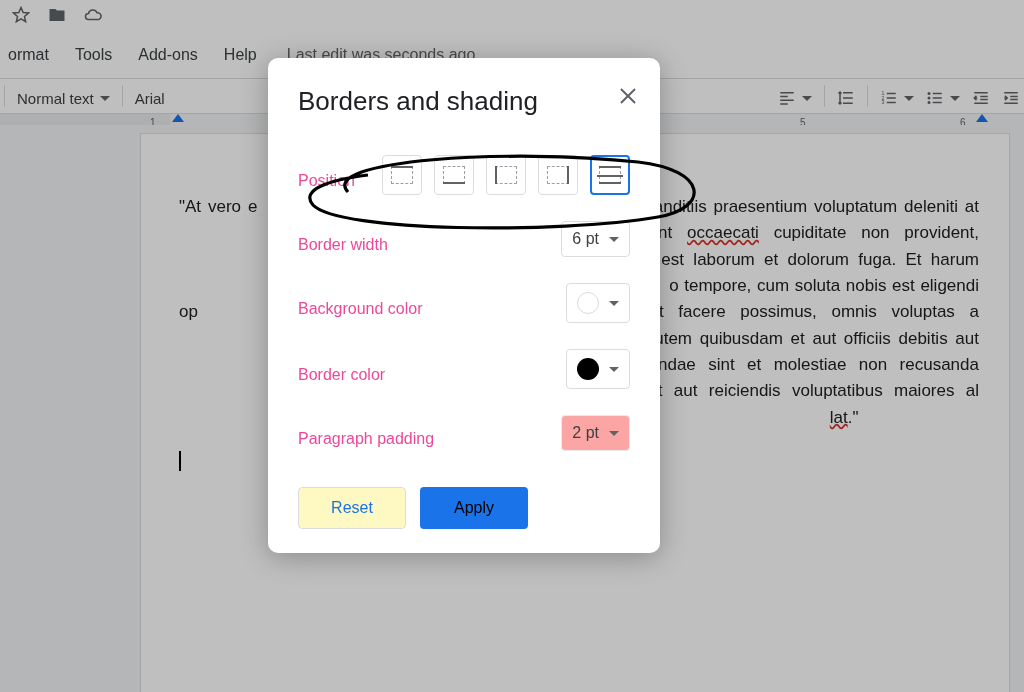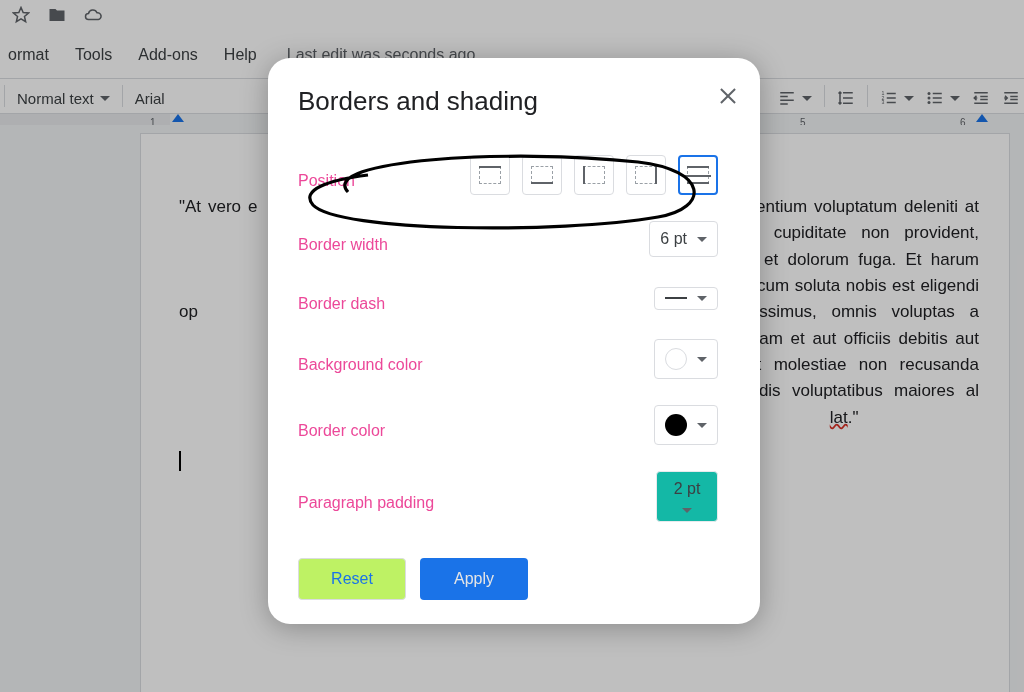--- a/index.html
+++ b/index.html
@@ -150,26 +150,26 @@
       width: 6px;
       height: 16px;
       border-left: 3px solid #5f6368;
       border-right: 3px solid #5f6368;
     }
     
     .dialog {
       position: absolute;
       left: 268px;
       top: 58px;
-      width: 492px;
+      width: 392px;
       background: #fff;
-      border-radius: 22px;
+      border-radius: 10px;
       box-shadow: 0 4px 28px rgba(0,0,0,0.28);
       z-index: 100;
-      padding: 28px 42px 24px 30px;
+      padding: 28px 30px 24px 30px;
     }
     .dialog-title {
       font-family: "Google Sans", Arial, sans-serif;
       font-size: 26px;
       color: #202124;
       font-weight: 400;
     }
     .close-x {
       position: absolute;
       right: 22px;
@@ -240,23 +240,22 @@
       font-size: 16px;
       color: #3c4043;
       min-width: 62px;
       display: flex;
       align-items: center;
       justify-content: space-between;
       gap: 10px;
       background: #fff;
     }
     .value-box.muted {
-      background: #14b8a6;
+      background: #fca5a5;
       border-color: #e8eaed;
-      flex-direction: column;
     }
     .swatch {
       width: 22px;
       height: 22px;
       border-radius: 50%;
       display: inline-block;
     }
     .swatch.black { background: #000; }
     .swatch.white { background: #fff; border: 1px solid #dadce0; }
     .dash-line {
@@ -277,25 +276,25 @@
       font-size: 16px;
       font-weight: 500;
       cursor: pointer;
       display: flex;
       align-items: center;
       justify-content: center;
     }
     .btn-outline {
       border: 1px solid #dadce0;
       color: #1a73e8;
-      background: #bef264;
+      background: #fef9c3;
     }
     .btn-primary {
       background: #1a73e8;
-      color: #e5e5e5;
+      color: #000000;
       border: none;
     }
     .hand-circle {
       position: absolute;
       left: 278px;
       top: 150px;
       z-index: 120;
       pointer-events: none;
     }
     .tb-icon {
@@ -469,27 +468,20 @@
   </div>
 
   <div class="row">
     <span class="label">Border width</span>
     <div class="value-box">
       <span>6 pt</span>
       <span class="dropdown-arrow"></span>
     </div>
   </div>
 
-  <div class="row">
-    <span class="label">Border dash</span>
-    <div class="value-box">
-      <span class="dash-line"></span>
-      <span class="dropdown-arrow"></span>
-    </div>
-  </div>
 
   <div class="row">
     <span class="label">Background color</span>
     <div class="value-box">
       <span class="swatch white"></span>
       <span class="dropdown-arrow"></span>
     </div>
   </div>
 
   <div class="row">

